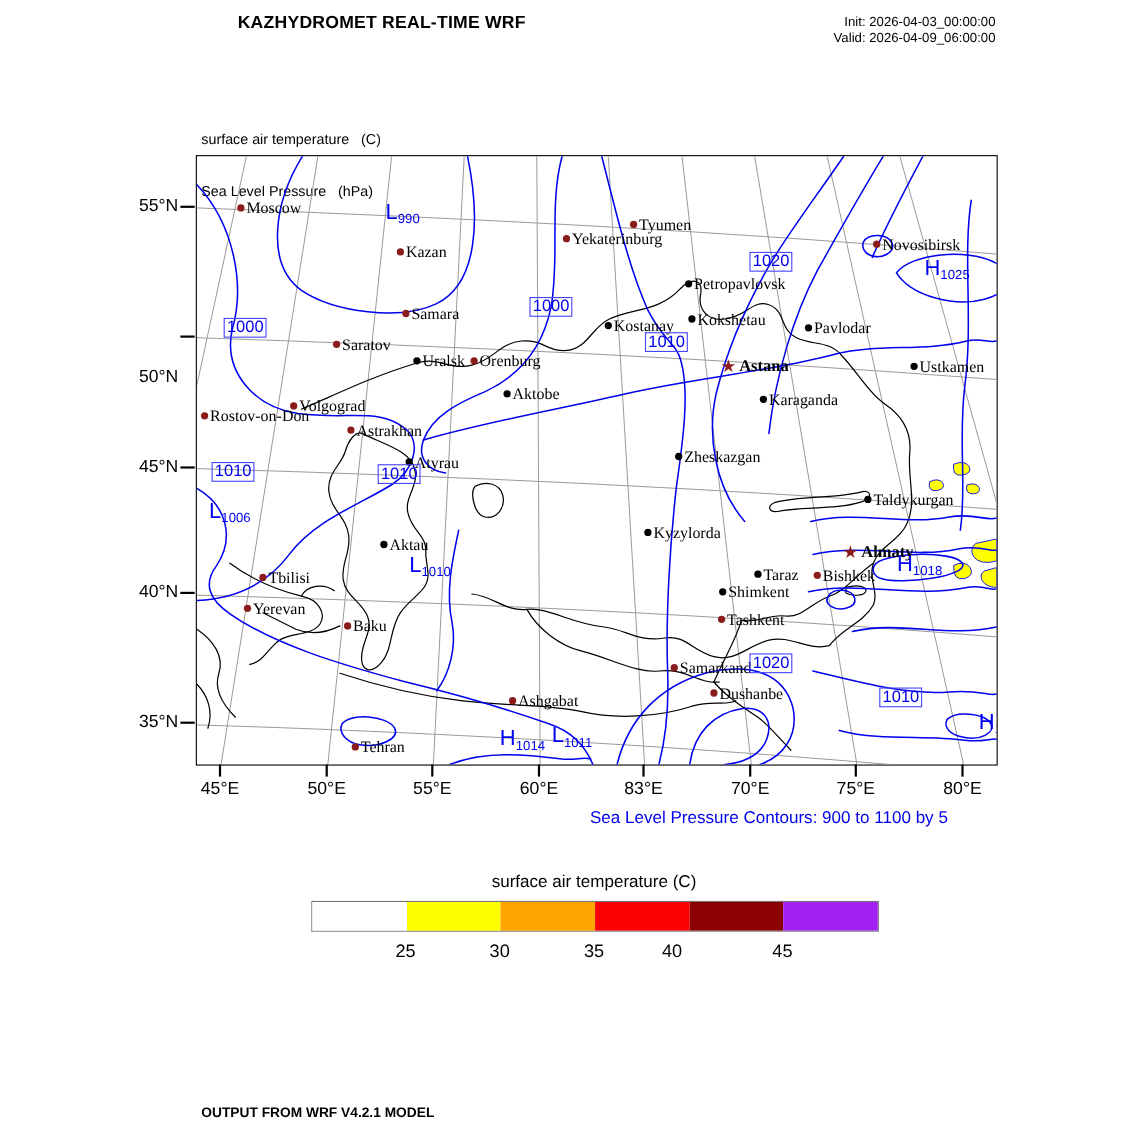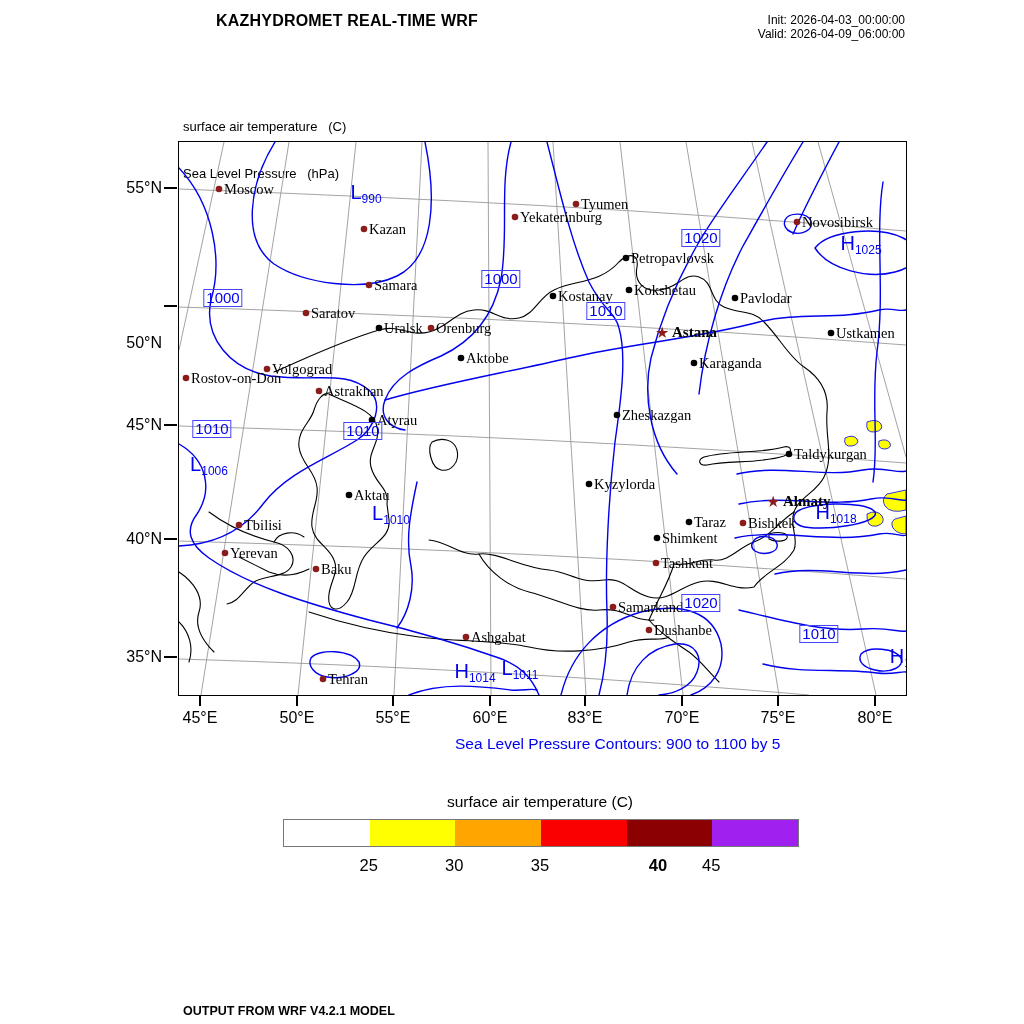--- a/index.html
+++ b/index.html
@@ -12,21 +12,21 @@
   #map-wrap svg{position:absolute;left:0;top:0;}
   #plabels{position:absolute;left:0;top:0;width:727px;height:553px;overflow:hidden;}
   .pbox{position:absolute;transform:translate(-50%,-50%);color:#0000ee;border:1.2px solid #4444ff;
         font-size:15px;line-height:16px;padding:0 2px;white-space:nowrap;}
   .phl{position:absolute;transform:translate(-50%,-55%);color:#0000ee;font-size:20px;line-height:20px;white-space:nowrap;}
   .phl .sub{font-size:12px;vertical-align:-4px;}
   .lat-tick{background:#000;height:1.6px;width:13px;}
   .lat-label{width:44px;text-align:right;font-size:16px;}
   .lon-tick{background:#000;width:1.6px;height:11px;}
   .lon-label{width:52px;text-align:center;font-size:16px;}
-  #caption{left:455px;top:735px;width:450px;text-align:left;color:#0000ee;font-size:15.5px;}
+  #caption{left:474px;top:735px;width:450px;text-align:center;color:#0000ee;font-size:15.5px;}
   #cbar-title{left:283px;top:793px;width:514px;text-align:center;font-size:15.5px;}
   #cbar{left:283px;top:819px;width:514px;height:26px;display:flex;border:1px solid #777;}
   #cbar .seg{flex:1 1 0;}
   .cbar-num{position:absolute;top:856px;width:44px;text-align:center;font-size:16.5px;}
   #footer{left:183px;top:971px;font-size:12.5px;font-weight:bold;line-height:16px;white-space:pre;}
 </style>
 </head>
 <body>
 
 <div class="abs" id="title">KAZHYDROMET REAL-TIME WRF</div>
@@ -249,20 +249,20 @@
     <div class="seg" style="background: rgb(255, 255, 0);"></div>
     <div class="seg" style="background: rgb(255, 165, 0);"></div>
     <div class="seg" style="background: rgb(251, 0, 0);"></div>
     <div class="seg" style="background: rgb(139, 0, 0);"></div>
     <div class="seg" style="background: rgb(160, 32, 240);"></div>
   </div>
 <div id="cbar-ticks">
     <div class="abs cbar-num" style="left: 346.7px;">25</div>
     <div class="abs cbar-num" style="left: 432.3px;">30</div>
     <div class="abs cbar-num" style="left: 518px;">35</div>
-    <div class="abs cbar-num" style="left: 636px; font-weight: bold;">40</div>
+    <div class="abs cbar-num" style="left: 589px;">40</div>
     <div class="abs cbar-num" style="left: 689.3px;">45</div>
   </div>
 
 <div class="abs" id="footer">
   <div>OUTPUT FROM WRF V4.2.1 MODEL</div>
   
 </div>
 
 </body></html>

